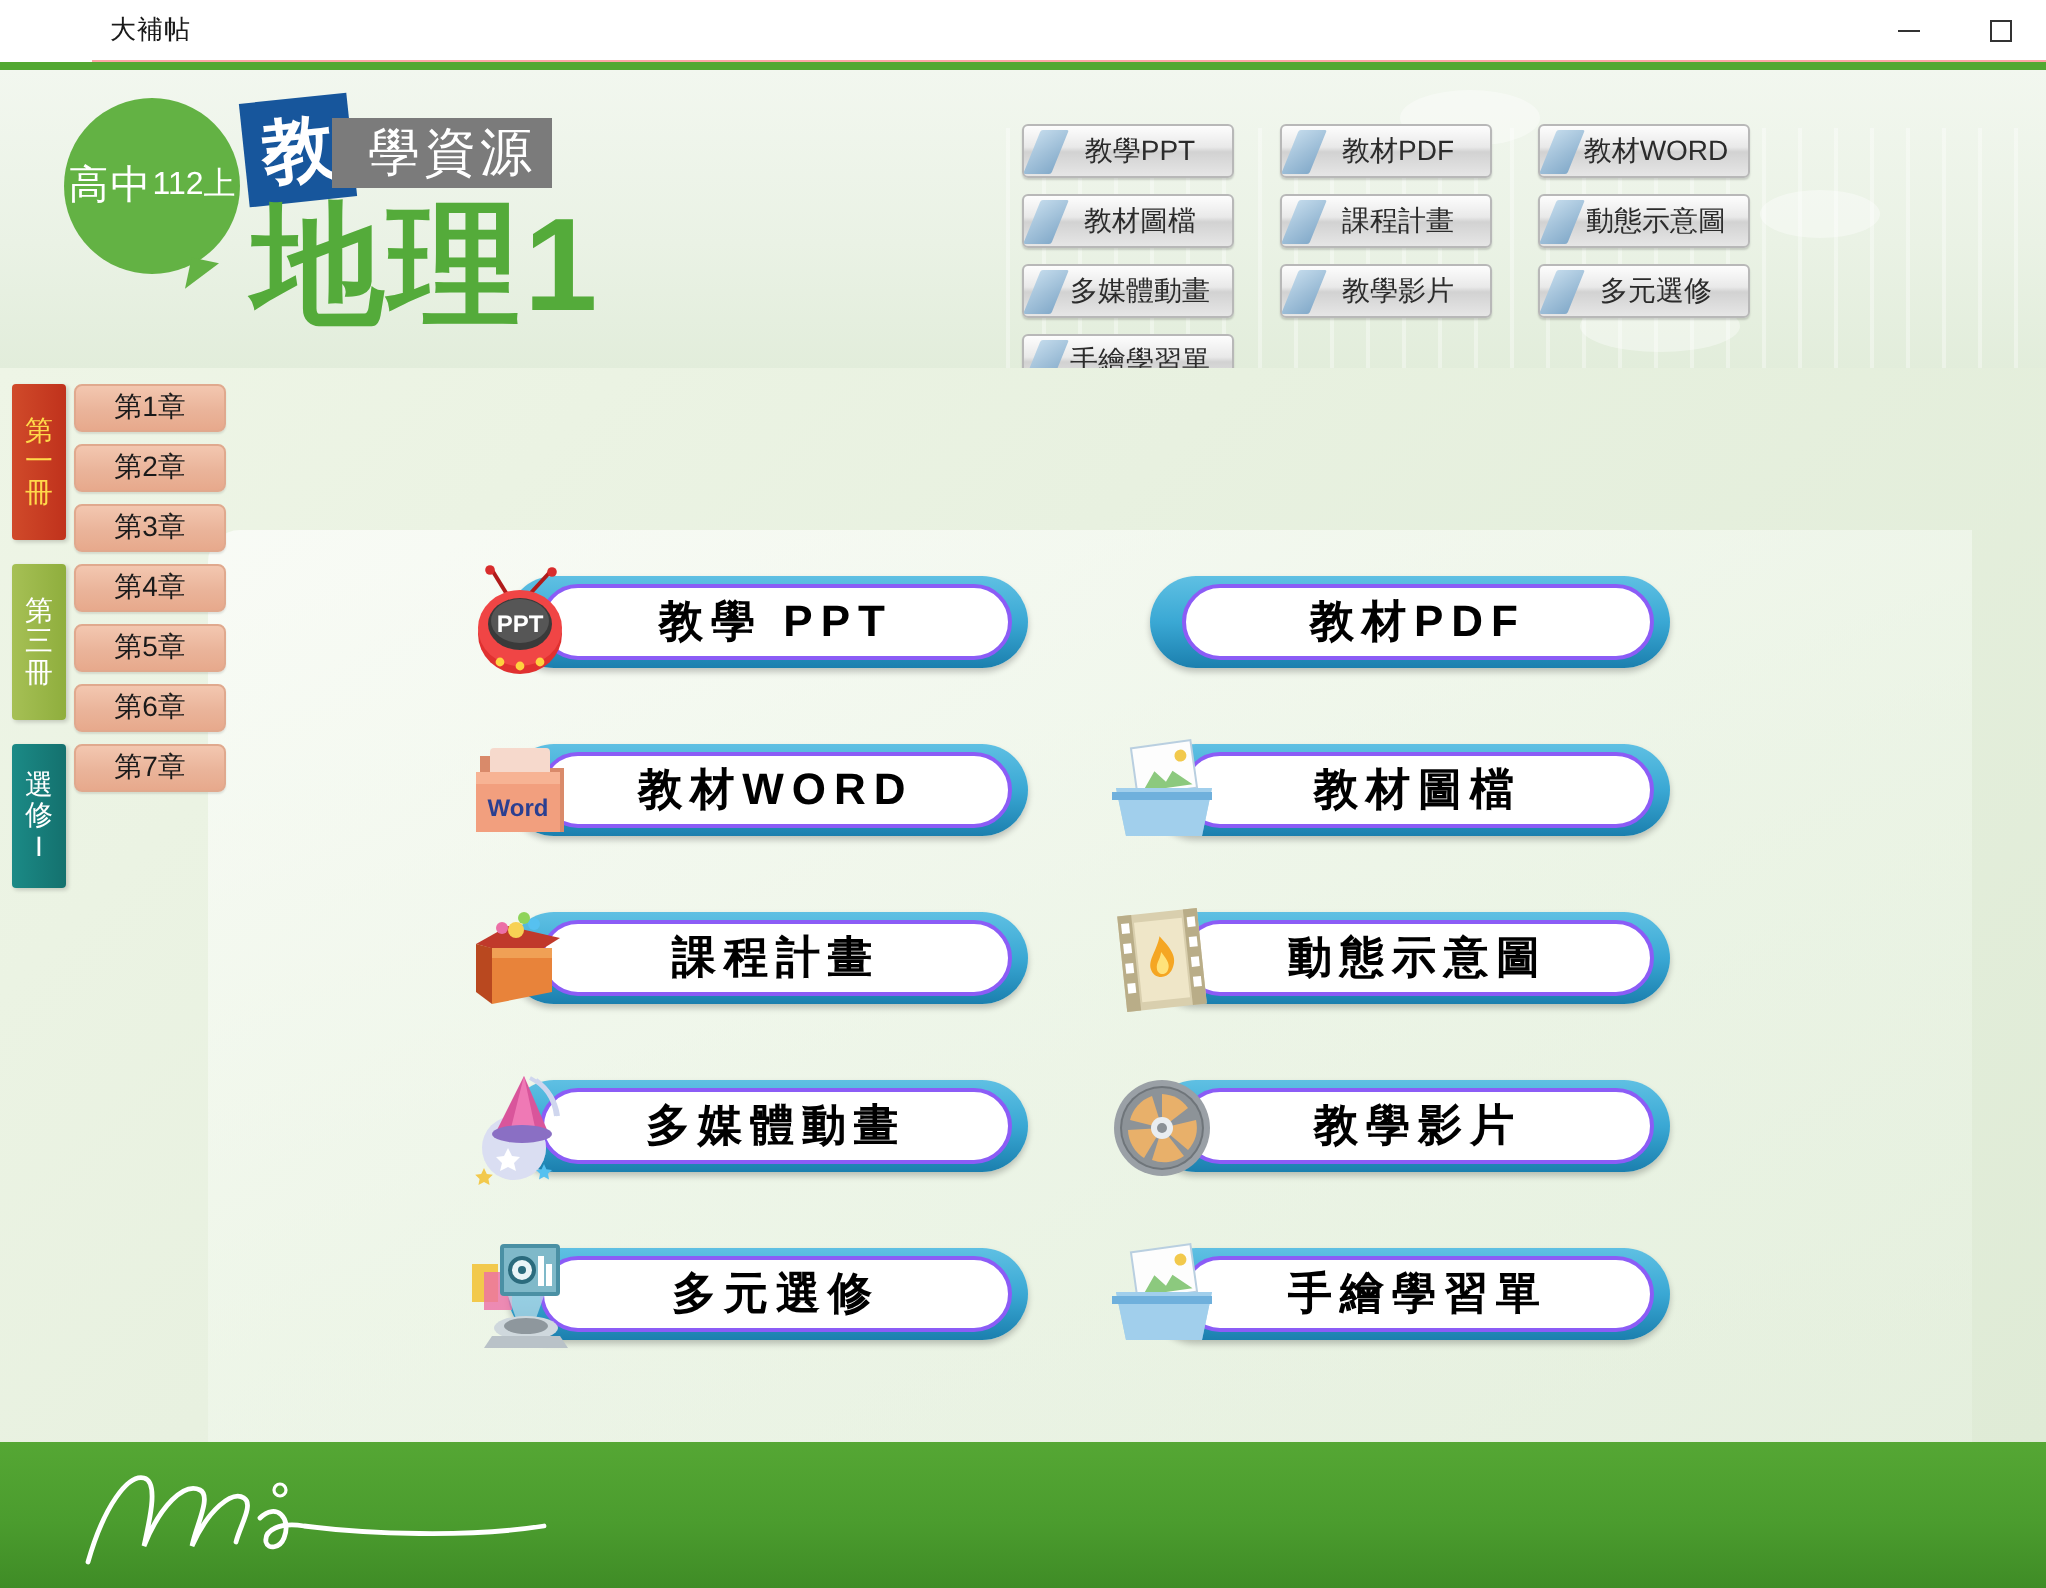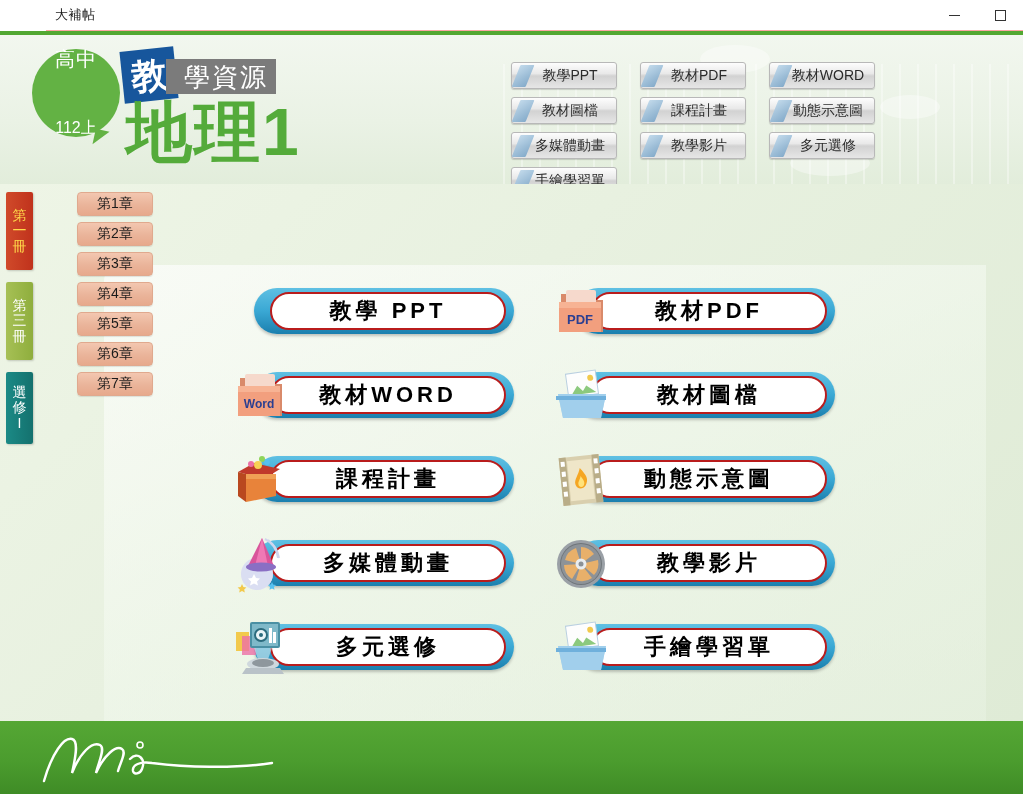--- a/index.html
+++ b/index.html
@@ -41,21 +41,21 @@
   }
   .header .hdr-blob {
     position:absolute; border-radius:50%; background:rgba(255,255,255,.38);
   }
 
   
   .logo-wrap { position: absolute; left: 18px; top: 6px; width: 300px; height: 140px; }
   .bubble {
     position: absolute; left: 14px; top: 8px; width: 88px; height: 88px;
     background: #63b244; border-radius: 50%;
-    display: flex; flex-direction: column; align-items: center; justify-content: space-between;
+    display: flex; flex-direction: row; align-items: center; justify-content: center;
     color: #fff; line-height: 1.05;
   }
   .bubble:after {
     content: ""; position: absolute; bottom: -9px; right: 12px;
     width: 0; height: 0; border-left: 14px solid #63b244;
     border-bottom: 16px solid transparent; transform: rotate(12deg);
   }
   .bubble .b1 { font-size: 20px; letter-spacing: 1px; }
   .bubble .b2 { font-size: 16px; letter-spacing: 0px; }
   .jiao-badge {
@@ -129,38 +129,37 @@
   .vol-3 { top: 188px; height: 72px; background: linear-gradient(90deg,#1b8a86 0%, #14716e 100%); color: #ffffff; }
 
   .chapters { position: absolute; left: 37px; top: 8px; width: 76px; }
   .chapter-btn {
     width: 76px; height: 24px; margin-bottom: 6px; border-radius: 4px;
     background: linear-gradient(180deg,#f3c7b0 0%, #eab49a 55%, #e7a98c 100%);
     border: 1px solid #e0a98e;
     display: flex; align-items: center; justify-content: center;
     font-size: 14px; color: #1a1a1a; letter-spacing: 0px;
     box-shadow: 0 1px 1px rgba(0,0,0,.10);
-    margin-left: 40px;
   }
 
   
   .main-grid {
     position: absolute; left: 232px; top: 284px;
     width: 620px; display: grid; grid-template-columns: 1fr 1fr;
     column-gap: 22px; row-gap: 22px;
   }
   .bigbtn { position: relative; height: 62px; display: flex; align-items: center; }
   .bigbtn .frame {
     position: absolute; left: 22px; top: 4px; width: 260px; height: 46px;
     background: linear-gradient(180deg,#5fc0e3 0%, #3aa8d4 50%, #1b7fae 100%);
     border-radius: 24px; box-shadow: 0 2px 3px rgba(0,0,0,.22);
   }
   .bigbtn .inner {
     position: absolute; left: 38px; top: 8px; width: 236px; height: 38px;
-    background: #ffffff; border: 2px solid #b91c1c; border-radius: 19px;
+    background: #ffffff; border: 2px solid #8b5cf6; border-radius: 19px;
     display: flex; align-items: center; justify-content: center;
   }
   .bigbtn .blabel {
     font-size: 22px; color: #000; letter-spacing: 4px; white-space: nowrap;
     font-weight: 600;
   }
   .bigbtn .bicon {
     position: absolute; left: 0; top: -2px; width: 58px; height: 60px; z-index: 3;
   }
   .bigbtn .bicon svg { display: block; }
@@ -295,35 +294,42 @@
     </div>
   </div>
 
   <div class="main-grid">
 
     <div class="bigbtn">
       <div class="frame"></div>
       <div class="inner">
         <span class="blabel">教學 PPT</span>
       </div>
+      <div class="bicon">
+        <svg viewBox="0 0 58 60" width="58" height="60">
+          <line x1="22" y1="16" x2="14" y2="3" stroke="#b01a1a" stroke-width="2"></line>
+          <line x1="32" y1="16" x2="43" y2="4" stroke="#b01a1a" stroke-width="2"></line>
+          <circle cx="13" cy="3" r="2.4" fill="#d82c2c"></circle>
+            <circle cx="44" cy="4" r="2.4" fill="#d82c2c"></circle>
+          <ellipse cx="28" cy="35" rx="21" ry="20" fill="#e03030"></ellipse>
+          <ellipse cx="28" cy="32" rx="21" ry="19" fill="#f04545"></ellipse>
+          <ellipse cx="28" cy="30" rx="16" ry="13" fill="#3a3a3a"></ellipse>
+          <ellipse cx="28" cy="28.5" rx="14.5" ry="11" fill="#565656"></ellipse>
+          <text x="28" y="34" font-size="12" font-weight="bold" fill="#ffffff" text-anchor="middle" font-family="Liberation Sans, sans-serif">PPT</text>
+          <circle cx="18" cy="49" r="2.2" fill="#ffd23f"></circle>
+            <circle cx="28" cy="51" r="2.2" fill="#ffd23f"></circle>
+            <circle cx="38" cy="49" r="2.2" fill="#ffd23f"></circle>
+        </svg>
+      </div>
     </div>
 
     <div class="bigbtn">
       <div class="frame"></div>
       <div class="inner">
         <span class="blabel">教材PDF</span>
-      </div>
-      <div class="bicon">
-        <svg viewBox="0 0 58 60" width="58" height="60">
-          <path d="M8 12 h20 l5 6 h17 v32 h-42 z" fill="#d98a6a"></path>
-          <rect x="13" y="8" width="30" height="38" rx="2" fill="#f6d9cc"></rect>
-          <path d="M6 20 h42 v30 h-42 z" fill="#f29f7e"></path>
-          <path d="M6 20 h42 v6 h-42 z" fill="#f7b394"></path>
-          <text x="27" y="42" font-size="13" font-weight="bold" fill="#2b3f91" text-anchor="middle" font-family="Liberation Sans, sans-serif">PDF</text>
-        </svg>
       </div>
     </div>
 
     <div class="bigbtn">
       <div class="frame"></div>
       <div class="inner">
         <span class="blabel">教材WORD</span>
       </div>
       <div class="bicon">
         <svg viewBox="0 0 58 60" width="58" height="60">

